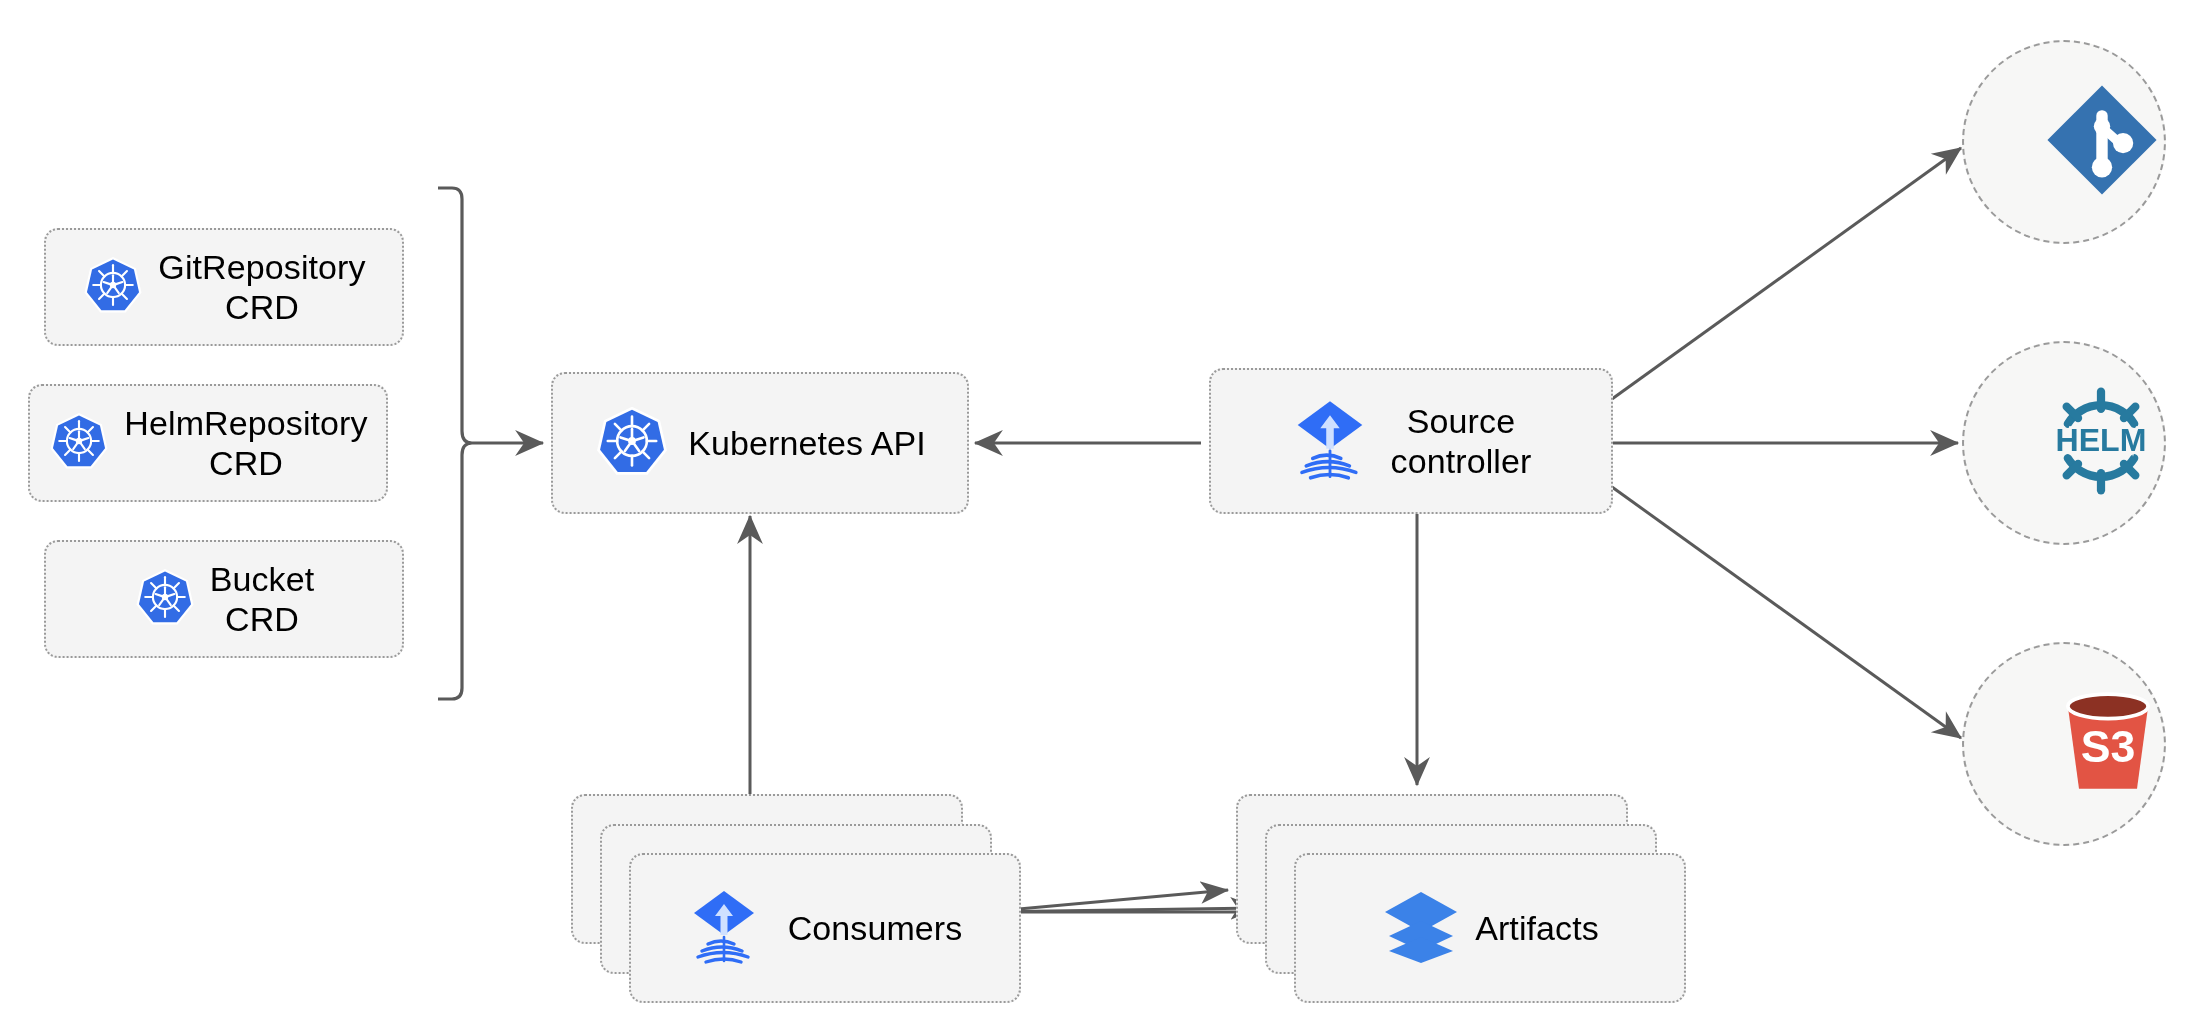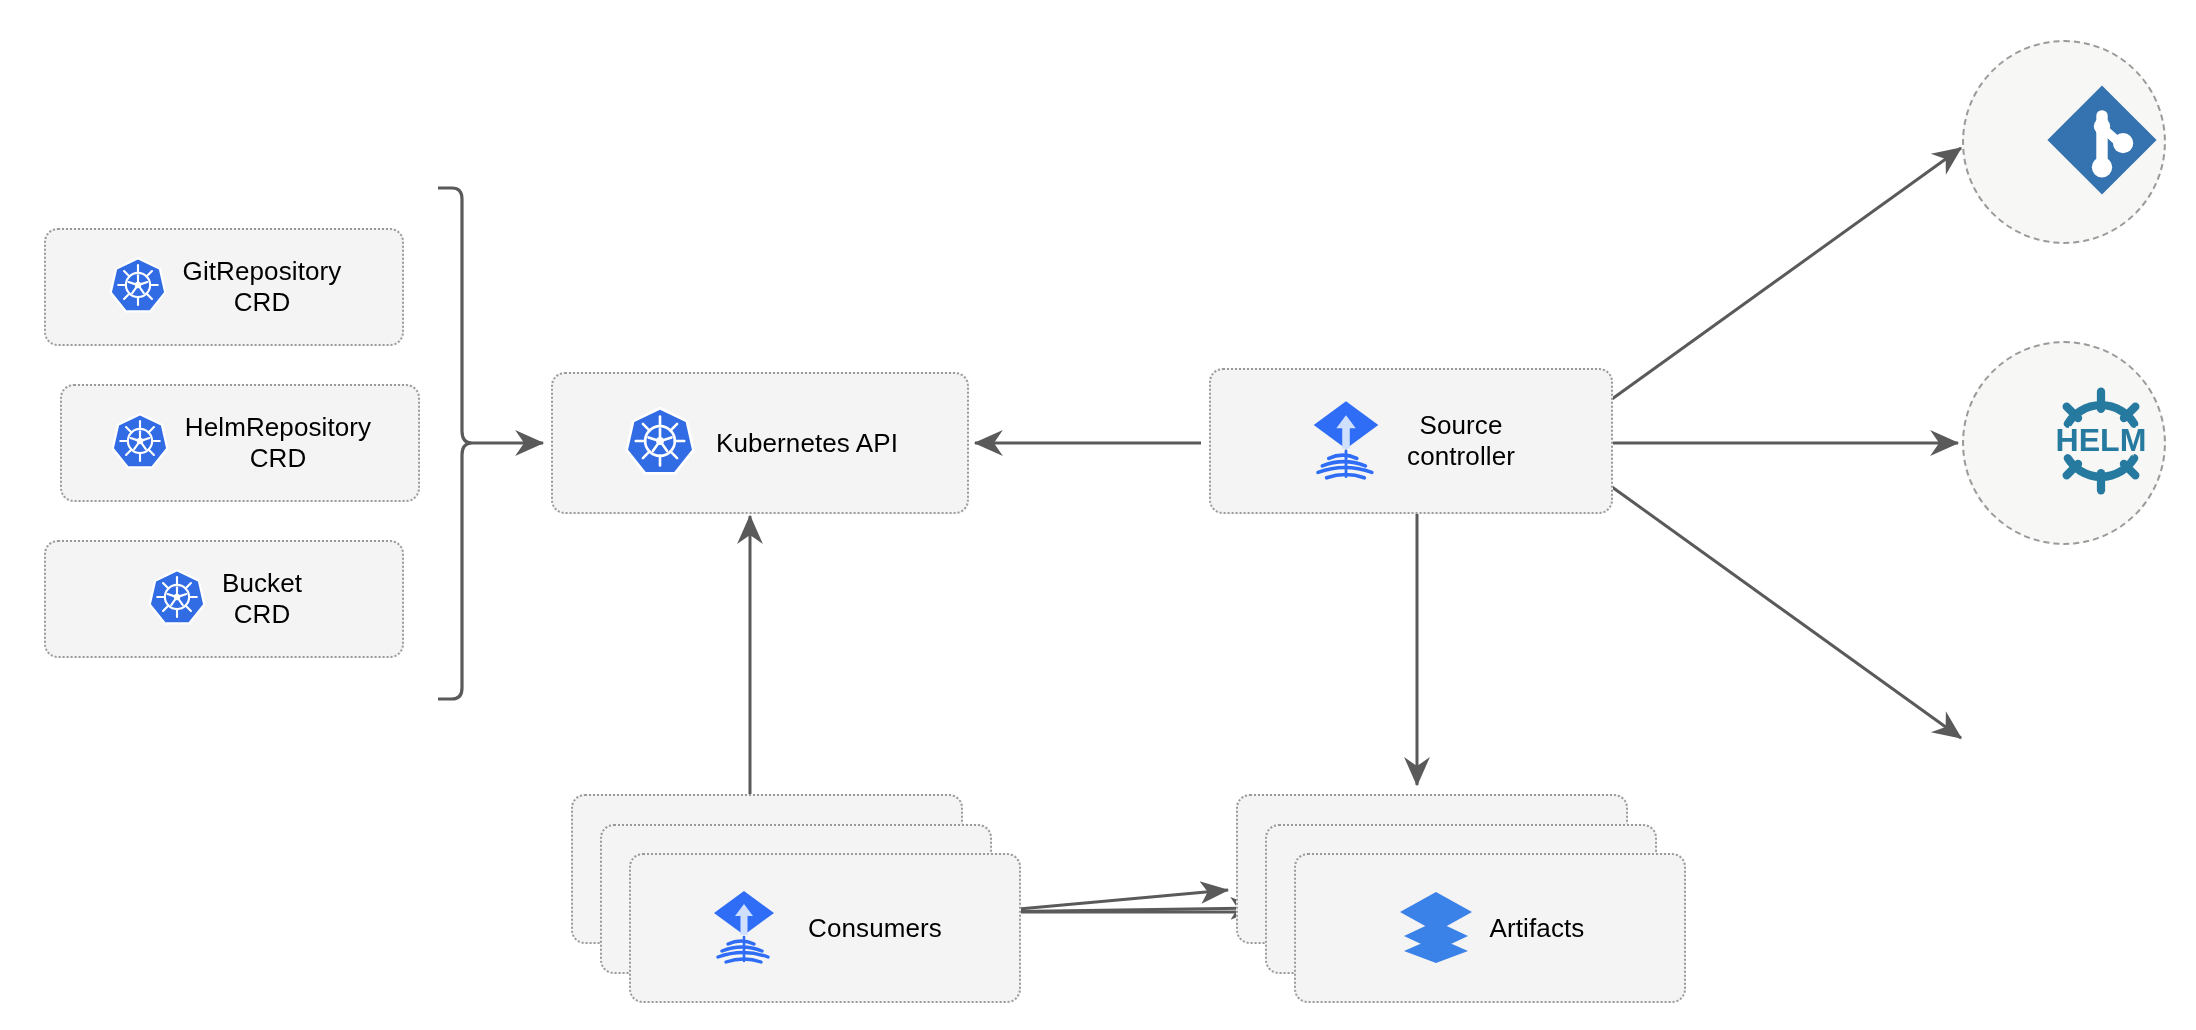--- a/index.html
+++ b/index.html
@@ -25,21 +25,21 @@
     background: #f4f4f4;
     border: 2px dotted #9a9a9a;
     border-radius: 14px;
     display: flex;
     align-items: center;
     justify-content: center;
     gap: 14px;
   }
   .node .label {
     color: #000000;
-    font-size: 26px;
+    font-size: 34px;
     line-height: 1.18;
     text-align: center;
     white-space: pre-line;
     letter-spacing: .1px;
   }
   .node .icon {
     flex: 0 0 auto;
     display: block;
   }
   .stack-ghost {
@@ -132,21 +132,21 @@
           <line x1="41.7" y1="29" x2="35.1" y2="31.1"></line>
           <line x1="26" y1="40.4" x2="30" y2="34.8"></line>
           <line x1="38" y1="40.4" x2="34" y2="34.8"></line>
         </g>
       </svg>
     </span>
     <span class="label">GitRepository
 CRD</span>
   </div>
 
-  <div class="node" style="left:60px; top:384px; width:360px; height:118px;">
+  <div class="node" style="left:28px; top:384px; width:360px; height:118px;">
     <span class="icon">
       <svg width="62" height="62" viewBox="0 0 64 64">
         <path d="M32 3.2 L55.6 14.6 L61.4 40.1 L45.1 60.5 L18.9 60.5 L2.6 40.1 L8.4 14.6 Z" fill="#ffffff"></path>
         <path d="M32 5.6 L53.6 16.0 L58.9 39.4 L44.0 58.1 L20.0 58.1 L5.1 39.4 L10.4 16.0 Z" fill="#326ce5"></path>
         <g stroke="#ffffff" stroke-width="2.2" fill="none" stroke-linecap="round">
           <circle cx="32" cy="32" r="12.5"></circle>
           <circle cx="32" cy="32" r="3.3" fill="#ffffff" stroke="none"></circle>
           <line x1="32" y1="11.5" x2="32" y2="19.6"></line>
           <line x1="32" y1="44.4" x2="32" y2="52.6"></line>
           <line x1="11.6" y1="32" x2="19.5" y2="32"></line>
@@ -301,14 +301,24 @@
           <line x1="85" y1="25" x2="75" y2="35"></line>
           <line x1="25" y1="85" x2="35" y2="75"></line>
           <line x1="85" y1="85" x2="75" y2="75"></line>
           <line x1="12" y1="55" x2="24" y2="55" stroke-width="0"></line>
         </g>
         <text x="55" y="64" text-anchor="middle" font-family="'Liberation Sans', sans-serif" font-size="28" font-weight="bold" fill="#277a9f" stroke="#f7f7f6" stroke-width="5" paint-order="stroke">HELM</text>
       </svg>
     </span>
   </div>
 
+  <div class="circle" style="left:1962px; top:642px; width:204px; height:204px;">
+    <span class="icon">
+      <svg width="112" height="116" viewBox="0 0 100 104">
+        <path d="M14 20 L86 20 L76 94 L24 94 Z" fill="#e25444"></path>
+        <ellipse cx="50" cy="20" rx="36" ry="11" fill="#8c3123"></ellipse>
+        <ellipse cx="50" cy="20" rx="36" ry="11" fill="none" stroke="#ffffff" stroke-width="3.4"></ellipse>
+        <text x="50" y="70" text-anchor="middle" font-family="'Liberation Sans', sans-serif" font-size="40" font-weight="bold" fill="#ffffff">S3</text>
+      </svg>
+    </span>
+  </div>
 
 </div>
 
 </body></html>

